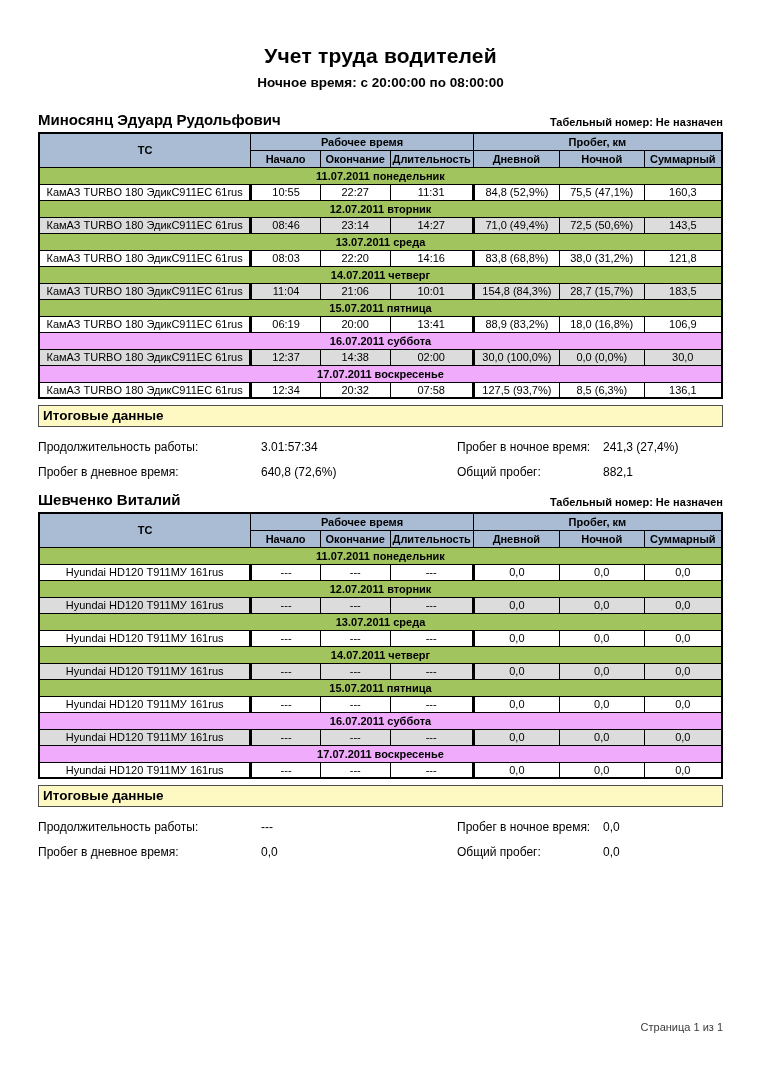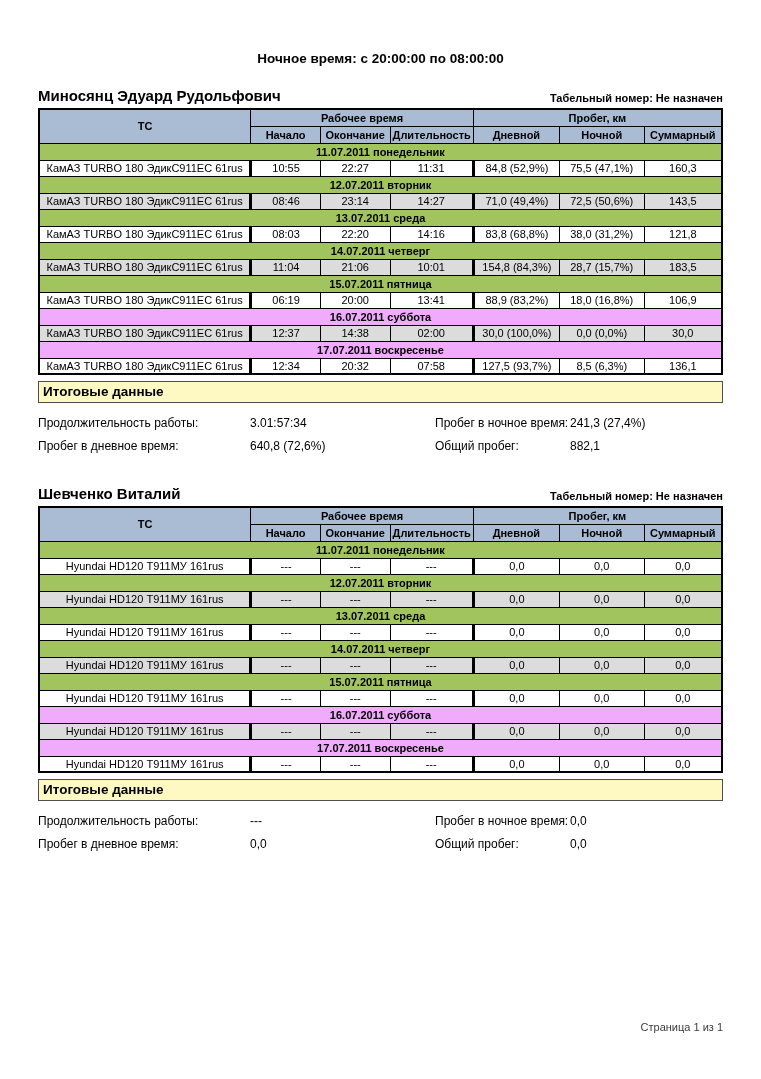--- a/index.html
+++ b/index.html
@@ -32,21 +32,21 @@
     font-weight: bold;
     margin-top: 7px;
   }
   .section-head {
     display: flex;
     justify-content: space-between;
     align-items: flex-end;
     margin-top: 21px;
     margin-bottom: 4px;
   }
-  .section-head.second { margin-top: 32px; }
+  .section-head.second { margin-top: 12px; }
   .driver-name { font-size: 15px; font-weight: bold; }
   .personnel { font-size: 11px; font-weight: bold; }
   table.report {
     width: 100%;
     border-collapse: collapse;
     border: 2px solid #000;
     font-size: 11px;
     table-layout: fixed;
   }
   table.report th, table.report td {
@@ -80,20 +80,21 @@
     font-size: 13.5px;
     font-weight: bold;
     padding: 2px 0 3px 4px;
   }
   .summary-grid {
     display: grid;
     grid-template-columns: 212px 185px 135px auto;
     row-gap: 9px;
     font-size: 12px;
     margin-top: 13px;
+    gap: 11px;
   }
   .watermark {
     position: absolute;
     top: 518px;
     left: 188px;
     font-size: 30px;
     font-weight: bold;
     letter-spacing: 3px;
     color: #ffffff;
     text-shadow: 2px 2px 1px #9a9a9a, -1px -1px 0 #c8c8c8, 1px -1px 0 #c8c8c8,
@@ -107,20 +108,21 @@
     right: 38px;
     font-size: 11px;
     color: #3c3c3c;
   }
 </style>
 </head>
 <body>
 
 <div class="page">
 
+  <div class="doc-title">Учет труда водителей</div>
   <div class="night-line">Ночное время: с 20:00:00 по 08:00:00</div>
 
   <div class="section-head">
     <span class="driver-name">Миносянц Эдуард Рудольфович</span>
     <span class="personnel">Табельный номер: Не назначен</span>
   </div>
   <table class="report">
     <colgroup>
       <col style="width:31%">
         <col style="width:10.2%">

